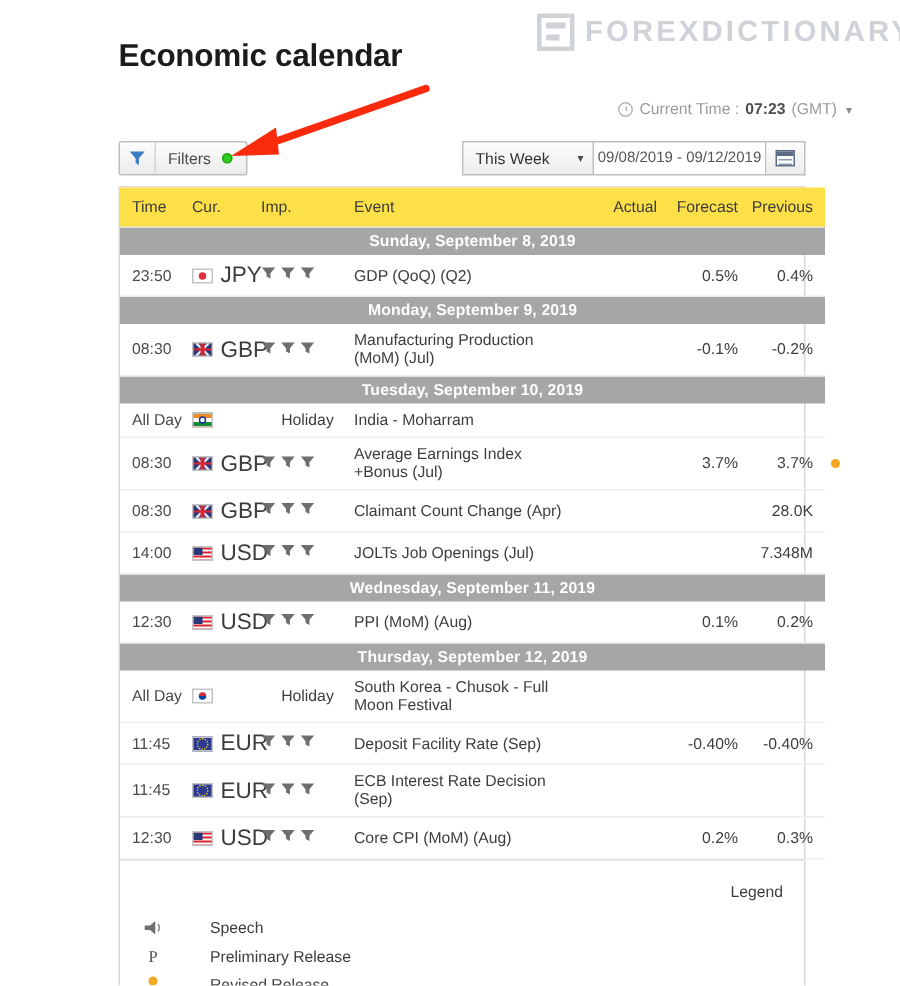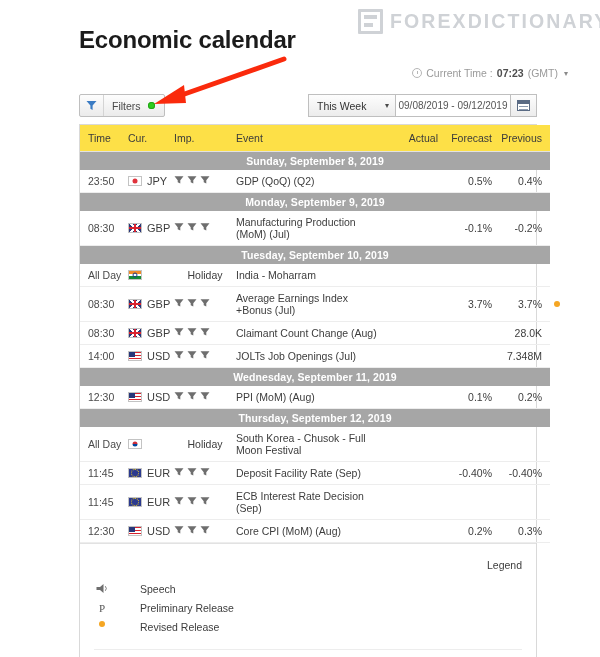--- a/index.html
+++ b/index.html
@@ -42,21 +42,21 @@
   .wm-text {
     font-size: 19.5px; font-weight: bold;
     letter-spacing: 2.1px;
     color: #cfd2d6;
   }
 
   
   .page-title {
     position: absolute;
     left: 79px; top: 26px;
-    font-size: 24px; font-weight: bold;
+    font-size: 21px; font-weight: bold;
     color: #1b1b1b;
     letter-spacing: -0.2px;
   }
 
   
   .current-time {
     position: absolute;
     right: 32px; top: 67px;
     display: flex; align-items: center; gap: 4px;
     font-size: 10.5px; color: #9a9a9a;
@@ -244,21 +244,21 @@
     width: 6px; height: 6px; border-radius: 50%;
     border: 1px dotted #f5d020;
   }
   .flag-KOR { background: #ffffff; }
   .flag-KOR::after {
     content: ""; position: absolute; left: 50%; top: 50%;
     transform: translate(-50%,-50%);
     width: 5px; height: 5px; border-radius: 50%;
     background: linear-gradient(to bottom, #cd2e3a 50%, #0047a0 50%);
   }
-  .cur-code { font-size: 11px; color: #3d3d3d; }
+  .cur-code { font-size: 15px; color: #3d3d3d; }
 
   .vol { display: inline-flex; gap: 3px; align-items: center; }
   .vol svg { display: block; }
 
   .rev-dot {
     position: absolute; right: -10px; top: 50%;
     transform: translateY(-50%);
     width: 6px; height: 6px; border-radius: 50%;
     background: #f5a623;
   }
@@ -463,21 +463,21 @@
                 <svg width="10" height="10" viewBox="0 0 10 10">
                   <polygon points="0.5,1.3 9.5,1.3 6.3,5.2 6.3,8.6 3.7,7.3 3.7,5.2" fill="#6e6e6e"></polygon>
                 </svg>
                 <svg width="10" height="10" viewBox="0 0 10 10">
                   <polygon points="0.5,1.3 9.5,1.3 6.3,5.2 6.3,8.6 3.7,7.3 3.7,5.2" fill="#6e6e6e"></polygon>
                 </svg>
                 <svg width="10" height="10" viewBox="0 0 10 10">
                   <polygon points="0.5,1.3 9.5,1.3 6.3,5.2 6.3,8.6 3.7,7.3 3.7,5.2" fill="#6e6e6e"></polygon>
                 </svg>
               </span></td>
-            <td class="c-event">Claimant Count Change (Aug)</td>
+            <td class="c-event">Claimant Count Change (Apr)</td>
             <td class="c-act"></td>
             <td class="c-fore"></td>
             <td class="c-prev v-neutral"><span>28.0K</span></td>
           </tr>
           <tr class="ev-row">
             <td class="c-time">14:00</td>
             <td class="c-cur">
               <span class="cur-cell">
                 <span class="flag flag-USD"></span>
                 <span class="cur-code">USD</span>

